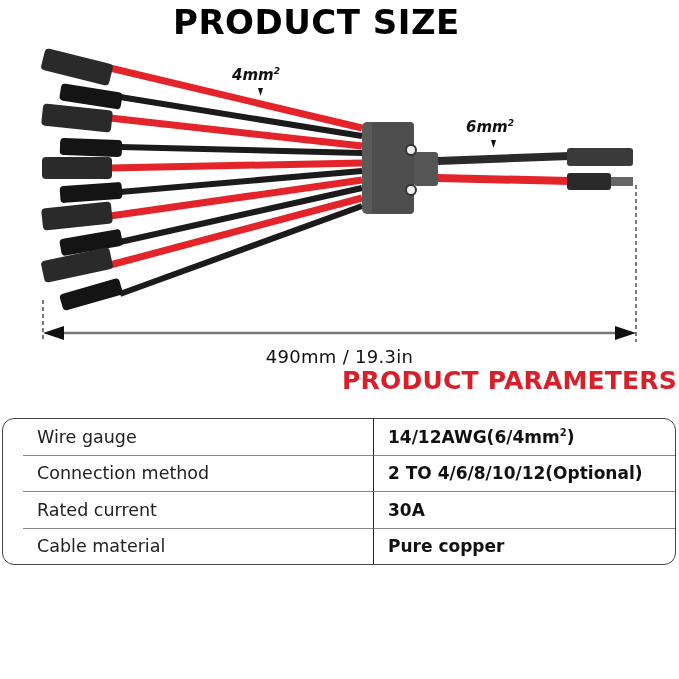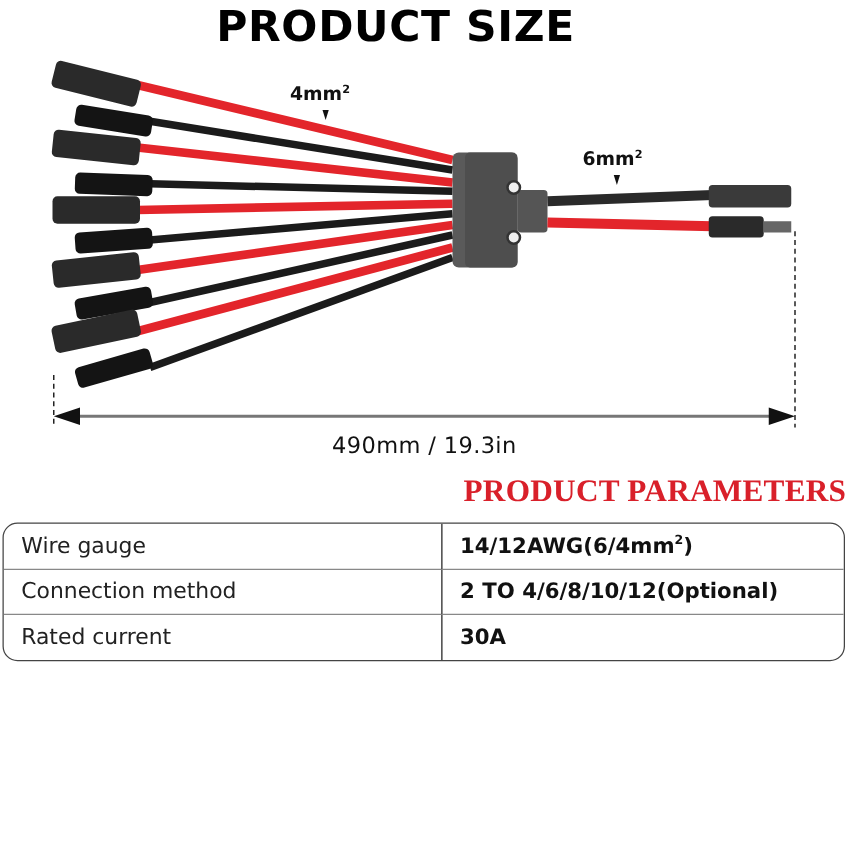--- a/index.html
+++ b/index.html
@@ -2,24 +2,24 @@
 <html><head>
 <meta charset="utf-8">
 <style>
   html, body { margin: 0; padding: 0; background: #ffffff; }
   body { width: 679px; height: 679px; position: relative; overflow: hidden; font-family: "DejaVu Sans", sans-serif; color: #111; }
   .title-wrap { position: absolute; top: 0; left: 173px; height: 40px; display: flex; align-items: center; flex-direction: column; }
   .title-bar { width: 12px; height: 30px; background: #8e8e8e; margin-right: 12px; margin-top: 2px; }
   .title { font-family: "DejaVu Sans", sans-serif; font-weight: 900; font-size: 34px; letter-spacing: 0.5px; color: #000; line-height: 40px; }
   svg.diagram { position: absolute; left: 0; top: 0; }
   .dim-label { position: absolute; top: 346px; left: 0; width: 679px; text-align: center; font-size: 18px; color: #111; letter-spacing: 0.3px; }
-  .gauge-label { position: absolute; font-weight: bold; font-size: 15px; color: #111; }
+  .gauge-label { position: absolute; font-weight: bold; font-style: italic; font-size: 15px; color: #111; }
   .gauge-label sup { font-size: 9px; }
-  .param-title { position: absolute; top: 380px; right: 2px; font-weight: bold; font-size: 25px; color: #d9202a; letter-spacing: 0.2px; font-family: Liberation Serif, serif; }
-  table.params { position: absolute; left: 2px; top: 418px; width: 674px; border-collapse: separate; border-spacing: 0; border: 1.5px solid #444; border-radius: 12px; overflow: hidden; }
+  .param-title { position: absolute; top: 366px; right: 2px; font-weight: bold; font-size: 25px; color: #d9202a; letter-spacing: 0.2px; }
+  table.params { position: absolute; left: 2px; top: 418px; width: 674px; border-collapse: separate; border-spacing: 0; border: 1.5px solid #444; border-radius: 12px; overflow: hidden; padding-left: 20px; }
   table.params td { height: 35.5px; padding: 0 0 0 14px; font-size: 17.5px; border-bottom: 1.5px solid #888; }
   table.params tr:last-child td { border-bottom: none; }
   table.params td.k { width: 336px; color: #222; border-right: 1.5px solid #222; }
   table.params td.v { font-weight: bold; color: #111; font-size: 17px; }
   table.params td.v sup { font-size: 10px; }
 </style>
 </head>
 <body>
 
 <div class="title-wrap">
@@ -119,14 +119,18 @@
     <td class="v"><span>14/12AWG(6/4mm</span><sup>2</sup><span>)</span></td>
   </tr>
   <tr>
     <td class="k">Connection method</td>
     <td class="v">2 TO 4/6/8/10/12(Optional)</td>
   </tr>
   <tr>
     <td class="k">Rated current</td>
     <td class="v">30A</td>
   </tr>
+  <tr>
+    <td class="k">Cable material</td>
+    <td class="v">Pure copper</td>
+  </tr>
 </tbody>
   </table>
 
 </body></html>

